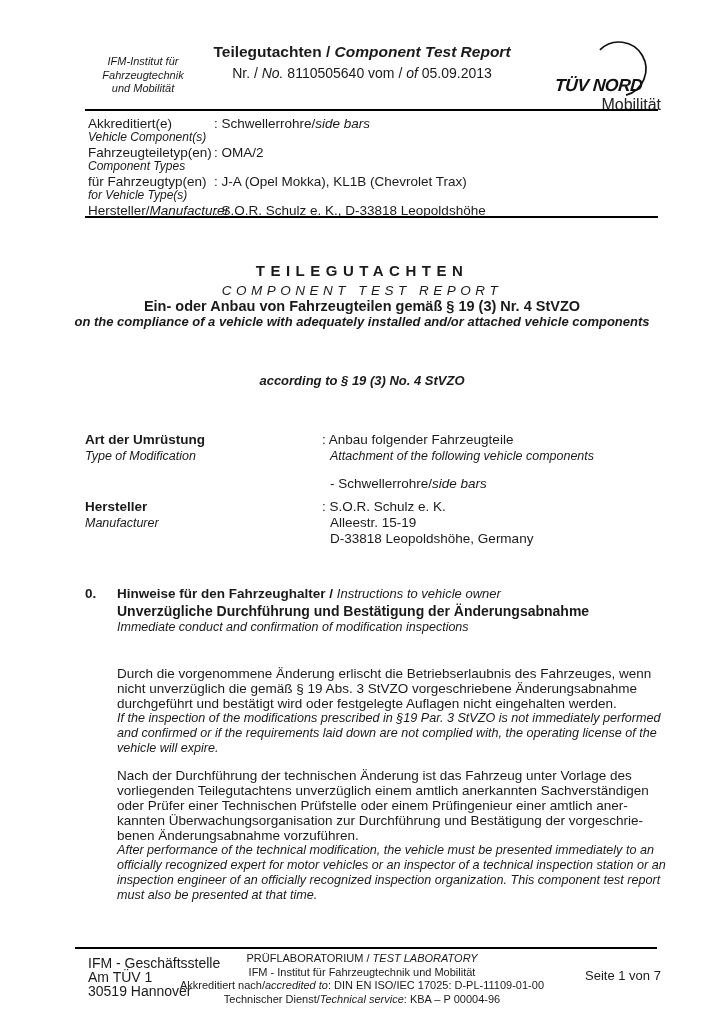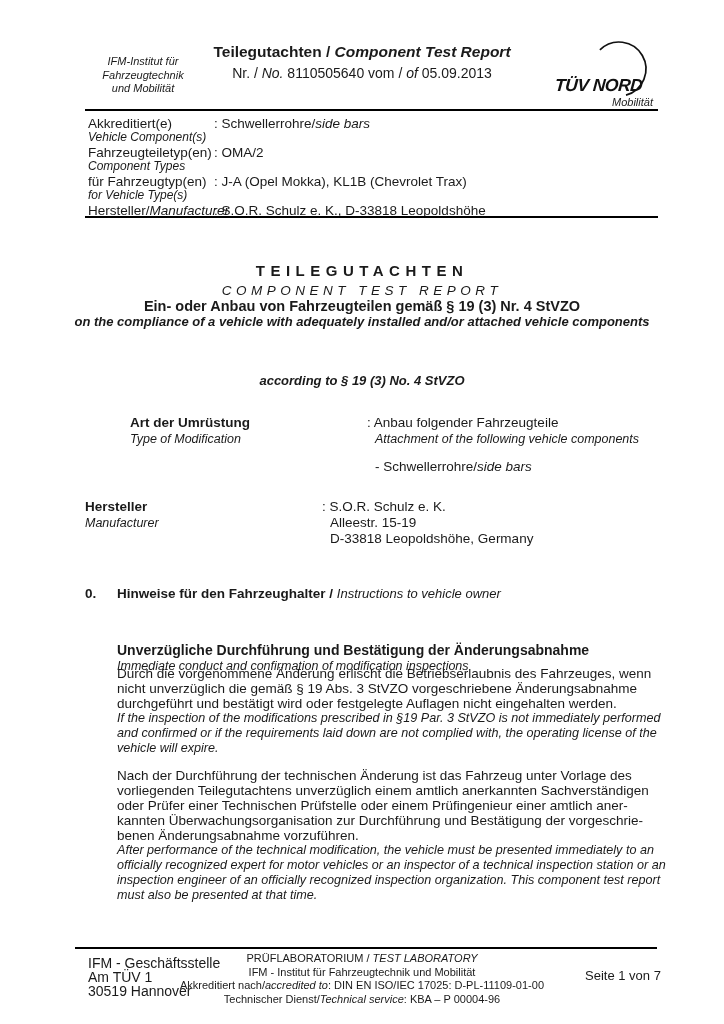--- a/index.html
+++ b/index.html
@@ -21,21 +21,21 @@
   .doc-title .en { font-style:italic; }
   .doc-no { font-size:14px; margin-top:4px; }
   .tga { font-size:13.5px; margin-top:4px; }
 
   .logo { position:absolute; left:553px; top:36px; width:112px; height:72px; }
   .logo svg { position:absolute; left:0; top:0; }
   .logo-brand {
     position:absolute; left:2px; top:39px; font-size:17.5px; font-weight:bold;
     font-style:italic; letter-spacing:-0.5px; color:#111; transform:skewX(-4deg);
   }
-  .logo-tagline { position:absolute; right:12px; top:60px; font-size:11px; font-style:italic; color:#222; }
+  .logo-tagline { position:absolute; right:4px; top:60px; font-size:16px; color:#222; }
 
   
   .rule { position:absolute; height:0; border-top:2px solid #000; }
   .rule1 { left:85px; top:109px; width:573px; }
   .rule2 { left:85px; top:216px; width:573px; }
   .rule3 { left:75px;  top:947px; width:582px; }
 
   
   .info { position:absolute; left:88px; top:117px; width:560px; font-size:13.5px; }
   .irow { display:flex; margin-bottom:2px; }
@@ -47,35 +47,35 @@
   .titleblock { position:absolute; left:0; top:262px; width:724px; text-align:center; }
   .t-main-de { font-size:15px; font-weight:bold; letter-spacing:5.5px; }
   .t-main-en { font-size:13.5px; font-style:italic; letter-spacing:4.5px; margin-top:4px; }
   .t-sub-de1 { margin-top:17px; font-size:14.5px; font-weight:bold; }
   .t-sub-de2 { font-size:14.5px; font-weight:bold; }
   .t-sub-en1 { font-size:13px; font-weight:bold; font-style:italic; }
   .t-sub-en2 { font-size:13px; font-weight:bold; font-style:italic;margin-top:44px; }
 
   
   .twocol { position:absolute; left:85px; display:flex; font-size:13.5px; line-height:16px; }
-  .mod { top:415px;margin-left:45px; }
+  .mod { top:432px; }
   .manu { top:499px; }
   .tc-label { width:237px; flex:none; }
   .tc-label .de { font-weight:bold; }
   .tc-label .en { font-style:italic; font-size:12.5px; }
   .tc-val .en { font-style:italic; font-size:12.5px; margin-left:8px; }
   .tc-val .cont { margin-left:8px; }
   .tc-val .item { margin-left:8px; margin-top:12px; }
 
   
   .s0head { position:absolute; left:85px; top:586px; display:flex; font-size:13.5px; }
   .s0num { width:32px; flex:none; font-weight:bold; }
   .s0title .de { font-weight:bold; }
   .s0title .en { font-style:italic; font-size:13px; }
-  .s0sub { position:absolute; left:117px; top:642px; }
+  .s0sub { position:absolute; left:117px; top:603px; }
   .s0sub .de { font-size:14px; font-weight:bold; line-height:17px; }
   .s0sub .en { font-size:12.5px; font-style:italic; line-height:15px; }
 
   .para { position:absolute; left:117px; width:560px; }
   .para .de { font-size:13.5px; line-height:15px; white-space:pre; }
   .para .en { font-size:12.6px; font-style:italic; line-height:15px; white-space:pre; }
   .para1 { top:666px; }
   .para2 { top:768px; }
 
   

